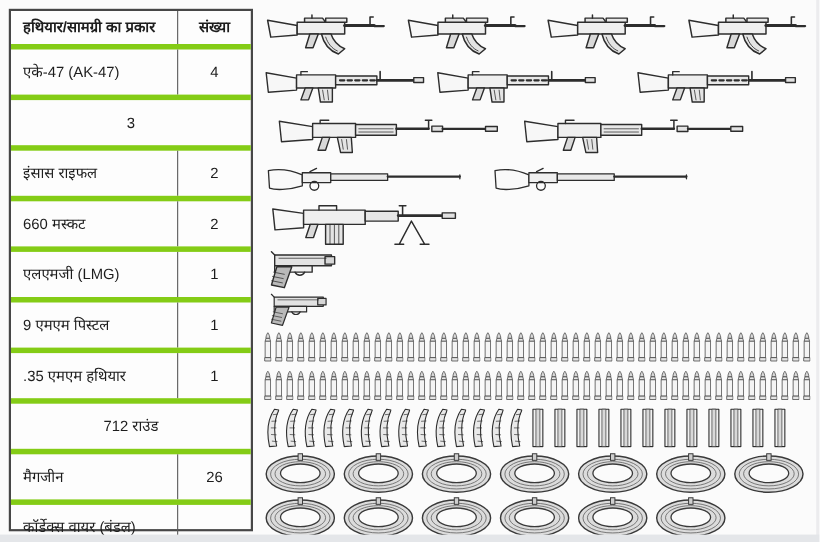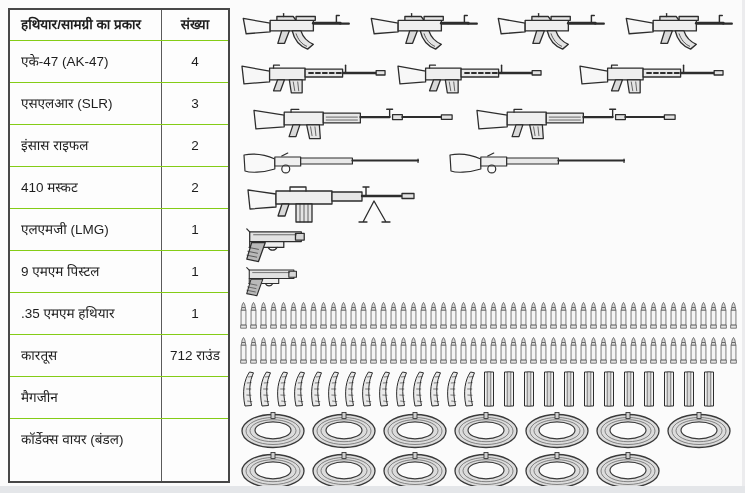--- a/index.html
+++ b/index.html
@@ -8,21 +8,21 @@
     background:#fbfbfb;
     font-family:"Liberation Sans","DejaVu Sans",sans-serif;
     color:#1d1d1d;
   }
   
   .table-panel{
     position:absolute;left:8px;top:8px;width:222px;height:475px;
     border:2px solid #474747;background:#fdfdfd;
     display:flex;flex-direction:column;box-sizing:border-box;
   }
-  .trow{display:flex;align-items:stretch;height:41px;border-top:1px solid #84cc16;flex:none}
+  .trow{display:flex;align-items:stretch;height:41px;border-top:5px solid #84cc16;flex:none}
   .trow.header{height:30px;border-top:none}
   .trow.last{flex:1}
   .cell{display:flex;align-items:center;box-sizing:border-box;line-height:1.15}
   .cell.label{width:152px;border-right:1px solid #5a5a5a;padding-left:11px;padding-right:4px;font-size:13.5px}
   .cell.value{flex:1;justify-content:center;text-align:left;font-size:13.5px;padding:0 2px}
   .trow.header .cell{font-weight:bold;font-size:13.5px}
   .trow.last .cell{align-items:flex-start;padding-top:13px}
   
   .illustrations{
     position:absolute;left:240px;top:2px;width:503px;height:489px;
@@ -182,49 +182,48 @@
   <div class="trow header">
     <div class="cell label">हथियार/सामग्री का प्रकार</div>
     <div class="cell value">संख्या</div>
   </div>
 
 <div class="trow">
       <div class="cell label">एके-47 (AK-47)</div>
       <div class="cell value">4</div>
     </div>
     <div class="trow">
-      <div class="cell label">एसएलआर (SLR)</div>
       <div class="cell value">3</div>
     </div>
     <div class="trow">
       <div class="cell label">इंसास राइफल</div>
       <div class="cell value">2</div>
     </div>
     <div class="trow">
-      <div class="cell label">410 मस्कट</div>
+      <div class="cell label">660 मस्कट</div>
       <div class="cell value">2</div>
     </div>
     <div class="trow">
       <div class="cell label">एलएमजी (LMG)</div>
       <div class="cell value">1</div>
     </div>
     <div class="trow">
       <div class="cell label">9 एमएम पिस्टल</div>
       <div class="cell value">1</div>
     </div>
     <div class="trow">
       <div class="cell label">.35 एमएम हथियार</div>
       <div class="cell value">1</div>
     </div>
     <div class="trow">
-      <div class="cell label">कारतूस</div>
       <div class="cell value">712 राउंड</div>
     </div>
     <div class="trow">
       <div class="cell label">मैगजीन</div>
+      <div class="cell value">26</div>
     </div>
     <div class="trow last">
       <div class="cell label">कॉर्डेक्स वायर (बंडल)</div>
     </div>
   </div>
 
 <div class="illustrations">
     <div class="irow irow-1">
       <svg class="icon ak47-rifle-icon">
         <use href="#ak47-rifle-icon"></use>

